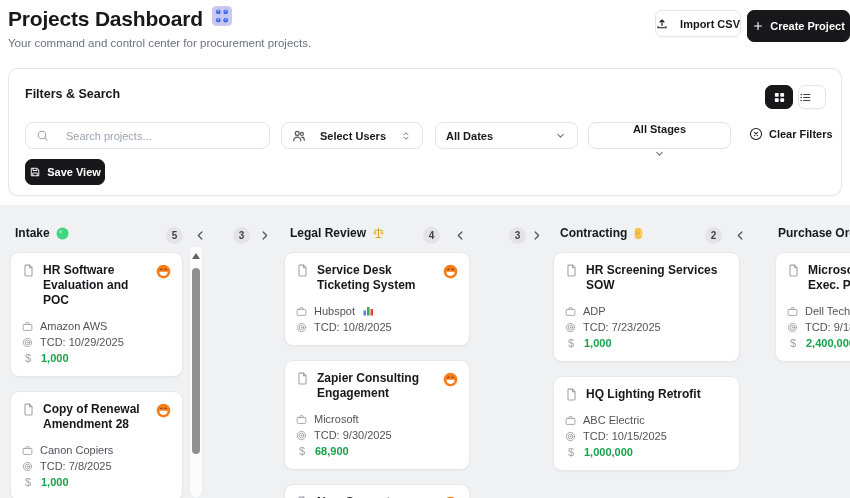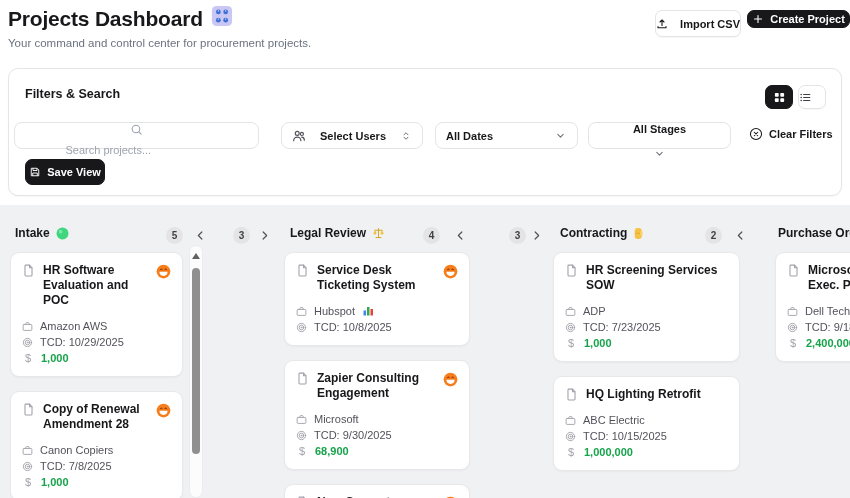--- a/index.html
+++ b/index.html
@@ -6,29 +6,29 @@
     font-family:"Liberation Sans",sans-serif;background:#fff;position:relative;color:#18181b;}
   .abs{position:absolute;box-sizing:border-box;}
   
   #page-title{left:8px;top:5px;font-size:21px;font-weight:bold;display:flex;align-items:center;gap:8px;letter-spacing:-.2px;}
   #page-subtitle{left:8px;top:37px;font-size:11.5px;color:#6b7280;}
   .btn{display:inline-flex;align-items:center;justify-content:center;gap:6px;font-size:11px;font-weight:bold;
     border-radius:7px;cursor:pointer;}
   .btn-outline{background:#fff;border:1px solid #e4e4e7;color:#18181b;box-shadow:0 1px 1px rgba(0,0,0,.03);justify-content:space-between;}
   .btn-dark{background:#18181b;color:#fff;border:1px solid #18181b;}
   #import-btn{left:655px;top:10px;width:86px;height:27px;}
-  #create-btn{left:747px;top:10px;width:103px;height:18px;}
+  #create-btn{left:747px;top:10px;width:103px;height:32px;}
   
   #filters-panel{left:8px;top:68px;width:834px;height:128px;background:#fff;border:1px solid #e5e5e8;border-radius:10px;box-shadow:0 1px 2px rgba(0,0,0,.04);}
   #filters-title{left:16px;top:18px;font-size:12.5px;font-weight:bold;}
   #grid-toggle{left:756px;top:16px;width:28px;height:24px;border-radius:7px;}
   #list-toggle{left:789px;top:16px;width:28px;height:24px;border-radius:7px;}
   .field{top:53px;height:27px;border:1px solid #e4e4e7;border-radius:8px;background:#fff;
     display:flex;align-items:center;font-size:11px;padding:0 10px;gap:12px;}
-  #search-field{left:5px;width:245px;gap:7px;flex-direction:column;}
+  #search-field{left:16px;width:245px;gap:15px;}
   #search-input{border:none;outline:none;flex:1;font-size:11px;font-family:inherit;color:#18181b;background:transparent;}
   #search-input::placeholder{color:#9ca3af;}
   .dd{justify-content:space-between;cursor:pointer;font-weight:bold;color:#18181b;}
   #users-field{left:272px;width:142px;}
   #dates-field{left:426px;width:143px;}
   #stages-field{left:579px;width:143px;flex-direction:column;}
   #clear-filters{left:740px;top:58px;display:flex;align-items:center;gap:6px;font-size:11px;font-weight:bold;cursor:pointer;}
   #save-view{left:16px;top:90px;width:80px;height:26px;}
   
   #board-bg{left:0;top:205px;width:850px;height:293px;background:#f0f1f3;}

